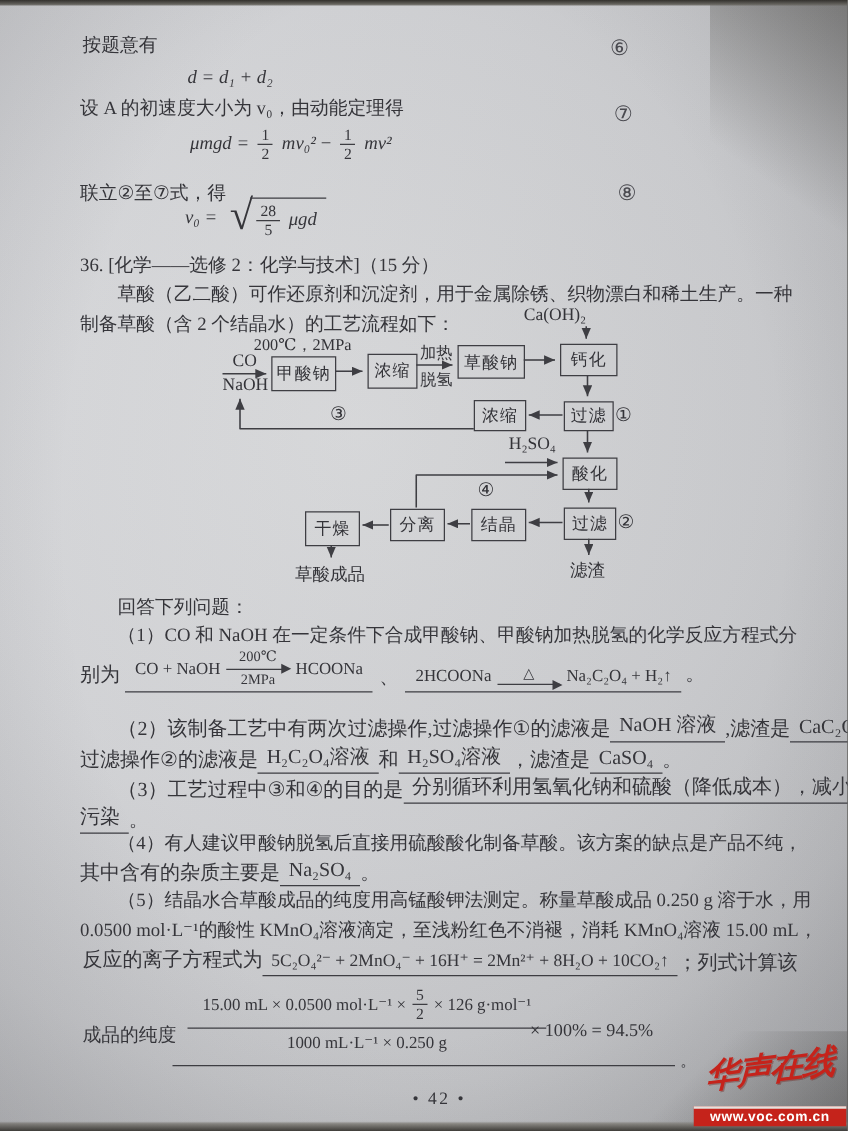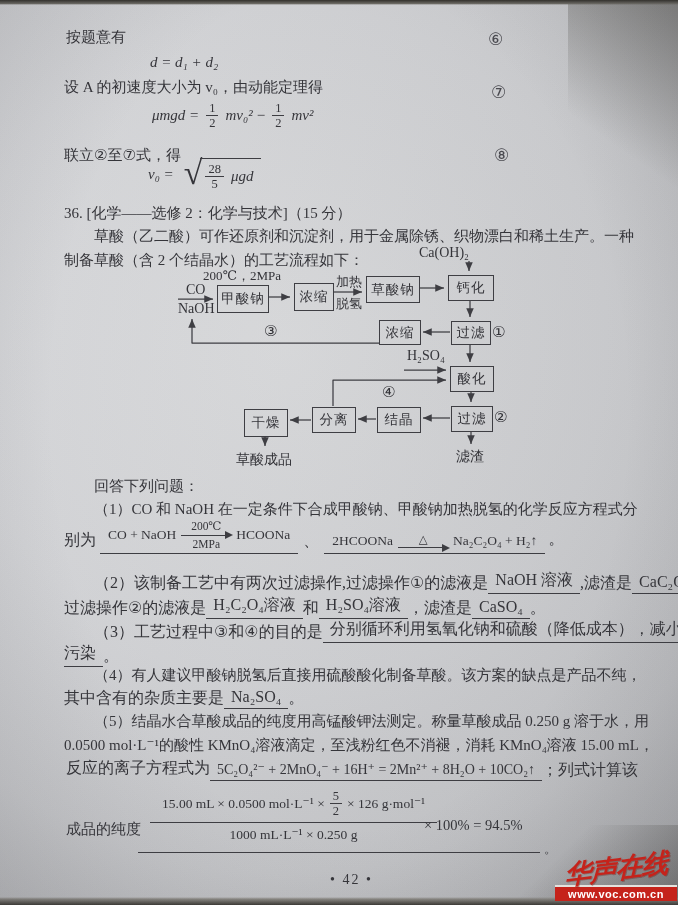--- a/index.html
+++ b/index.html
@@ -46,21 +46,21 @@
     font-size:13.5px;color:#333338;letter-spacing:1px;}
   .flabel{position:absolute;white-space:nowrap;font-size:13px;color:#333338;}
   .connectors{position:absolute;left:0;top:0;pointer-events:none;}
   .bigfrac{position:absolute;display:flex;flex-direction:column;align-items:center;font-size:13.5px;}
   .bigfrac .top{display:inline-flex;align-items:center;gap:2px;padding:0 12px 3px 12px;border-bottom:1.4px solid #3d3d42;}
   .bigfrac .bottom{padding-top:3px;}
   .longline{position:absolute;border-bottom:1.3px solid #3d3d42;}
   .wm{position:absolute;right:1px;bottom:4px;width:122px;z-index:5;text-align:center;}
   .wm-brand{color:#c5231b;font-size:27px;font-weight:bold;font-style:italic;letter-spacing:-1px;
     transform:rotate(-7deg) skewX(-8deg);text-shadow:1px 1px 0 rgba(110,18,12,0.35);line-height:1;}
-  .wm-banner{margin-top:2px;background:#c5231b;border-top:2px solid #e4e2de;color:#ffffff;
+  .wm-banner{margin-top:16px;background:#c5231b;border-top:2px solid #e4e2de;color:#ffffff;
     font-family:"Liberation Sans","DejaVu Sans",sans-serif;font-weight:bold;font-size:11px;
     padding:1px 2px;letter-spacing:0.5px;}
 </style>
 </head>
 <body>
 
 <div class="paper">
 
   <div class="t" style="left:66px;top:28px;">按题意有</div>
   <div class="marker" style="left:488px;top:29px;">⑥</div>

